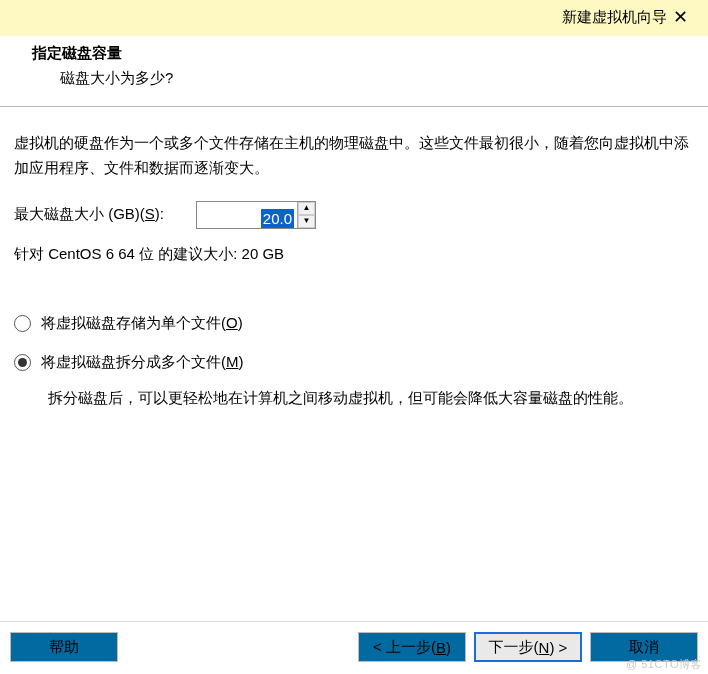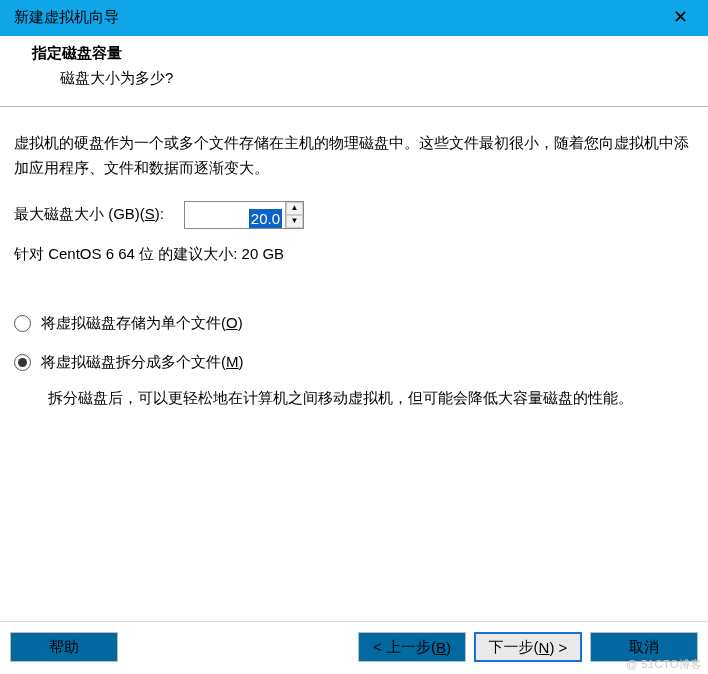--- a/index.html
+++ b/index.html
@@ -11,23 +11,23 @@
       background: #fff;
       color: #000;
       display: flex;
       flex-direction: column;
       overflow: hidden;
       position: relative;
     }
     .titlebar {
       display: flex;
       align-items: center;
-      justify-content: space-between;
+      justify-content: flex-end;
       padding: 6px 14px 8px 14px;
-      background: #0ea5e9;
+      background: #fef9c3;
     }
     .close-x {
       font-size: 18px;
       font-weight: 300;
       line-height: 1;
       cursor: pointer;
       padding: 2px 6px;
     }
     .header-block {
       background: #fff;
@@ -39,21 +39,21 @@
     .content {
       flex: 1;
       background: #fff;
       padding: 24px 14px 10px 14px;
       position: relative;
     }
     .desc-text { line-height: 1.65; margin-bottom: 20px; }
     .size-row {
       display: flex;
       align-items: center;
-      gap: 20px;
+      gap: 32px;
       margin-bottom: 16px;
     }
     .size-label { white-space: nowrap; }
     .spinner-wrap {
       display: flex;
       align-items: stretch;
       border: 1px solid #888;
       background: #fff;
       height: 28px;
     }

